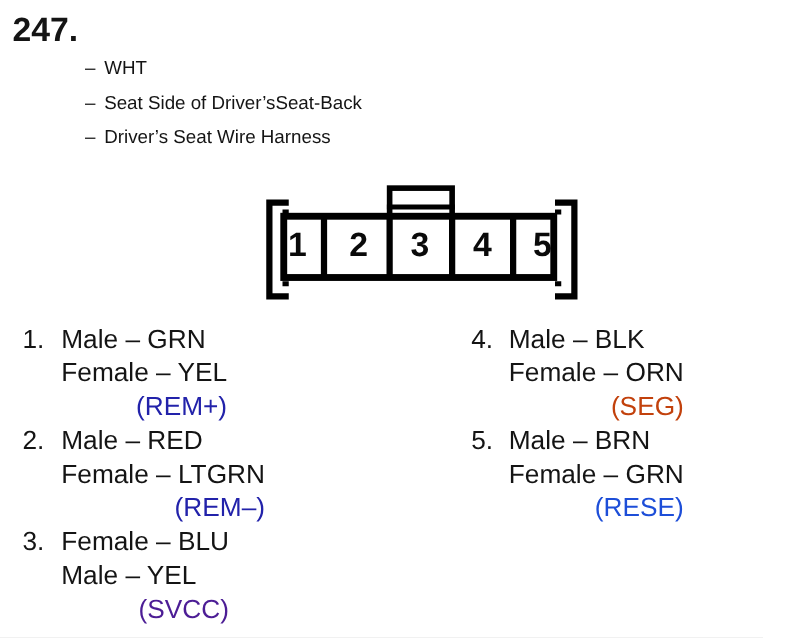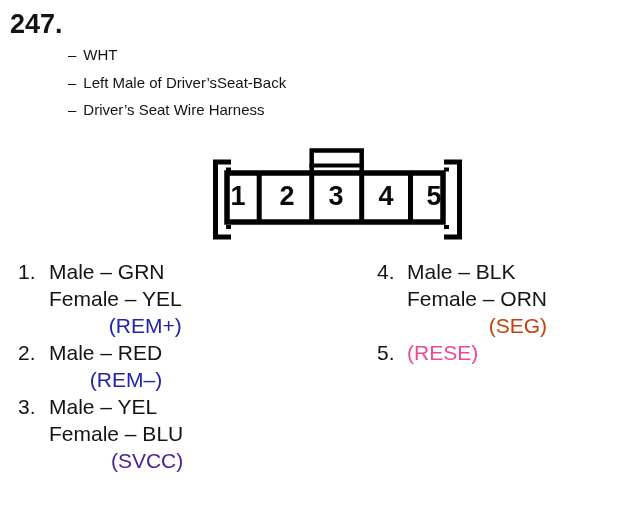--- a/index.html
+++ b/index.html
@@ -44,21 +44,21 @@
 </style>
 </head>
 <body>
 
 <div class="page">
 
   <span class="t-num">247.</span>
 
   <div class="attr-list">
     <div class="attr-item"><span class="dash">–</span><span>WHT</span></div>
-    <div class="attr-item"><span class="dash">–</span><span>Left Male of Driver’sSeat-Back</span></div>
+    <div class="attr-item"><span class="dash">–</span><span>Seat Side of Driver’sSeat-Back</span></div>
     <div class="attr-item"><span class="dash">–</span><span>Driver’s Seat Wire Harness</span></div>
   </div>
 
   <svg class="connector" width="255" height="96" viewBox="0 0 255 96">
     <g stroke="#000" fill="none">
 
       <rect x="101.7" y="3.5" width="50" height="22.5" fill="#ffffff" stroke-width="4.5"></rect>
       <line x1="99.5" y1="18.5" x2="153.9" y2="18.5" stroke-width="4"></line>
 
       <rect x="17" y="26" width="216" height="49" fill="#ffffff" stroke-width="5.5"></rect>
@@ -90,43 +90,46 @@
       <div class="pin-lines">
         <div>Male – GRN</div>
         <div>Female – YEL</div>
         <div class="signal" style="color: rgb(34, 34, 170);">(REM+)</div>
       </div>
     </div>
     <div class="pin-group">
       <span class="pin-num">2.</span>
       <div class="pin-lines">
         <div>Male – RED</div>
+        <div>Female – LTGRN</div>
         <div class="signal" style="color: rgb(34, 34, 170);">(REM–)</div>
       </div>
     </div>
     <div class="pin-group">
       <span class="pin-num">3.</span>
       <div class="pin-lines">
+        <div>Female – BLU</div>
         <div>Male – YEL</div>
-        <div>Female – BLU</div>
         <div class="signal" style="color: #4c1d95;">(SVCC)</div>
       </div>
     </div>
   </div>
 
   <div class="pin-col right">
     <div class="pin-group">
       <span class="pin-num">4.</span>
       <div class="pin-lines">
         <div>Male – BLK</div>
         <div>Female – ORN</div>
         <div class="signal" style="color: #c2410c;">(SEG)</div>
       </div>
     </div>
     <div class="pin-group">
       <span class="pin-num">5.</span>
       <div class="pin-lines">
-        <div class="signal" style="color: #ec4899;">(RESE)</div>
+        <div>Male – BRN</div>
+        <div>Female – GRN</div>
+        <div class="signal" style="color: #1d4ed8;">(RESE)</div>
       </div>
     </div>
   </div>
 
 </div>
 
 </body></html>

